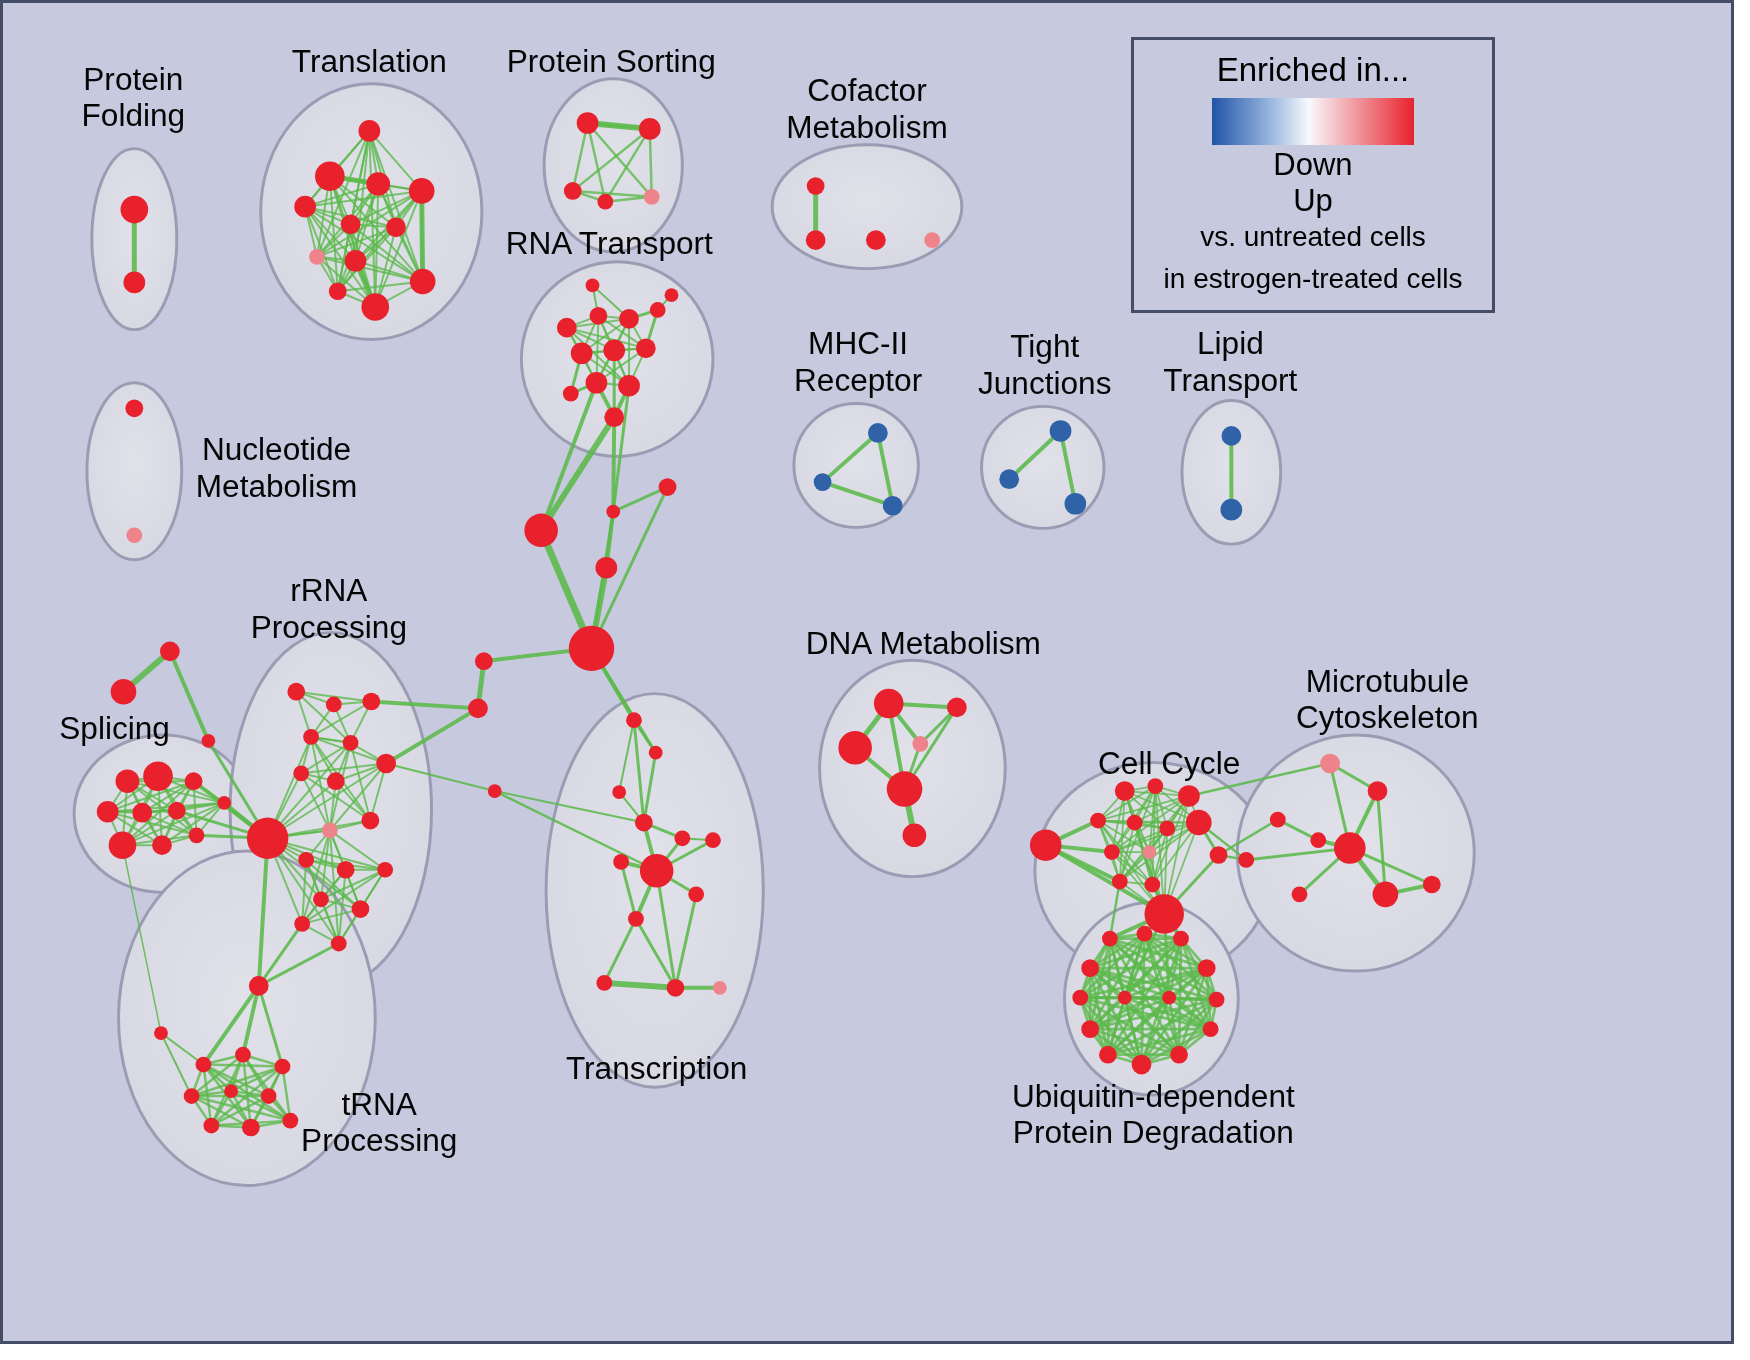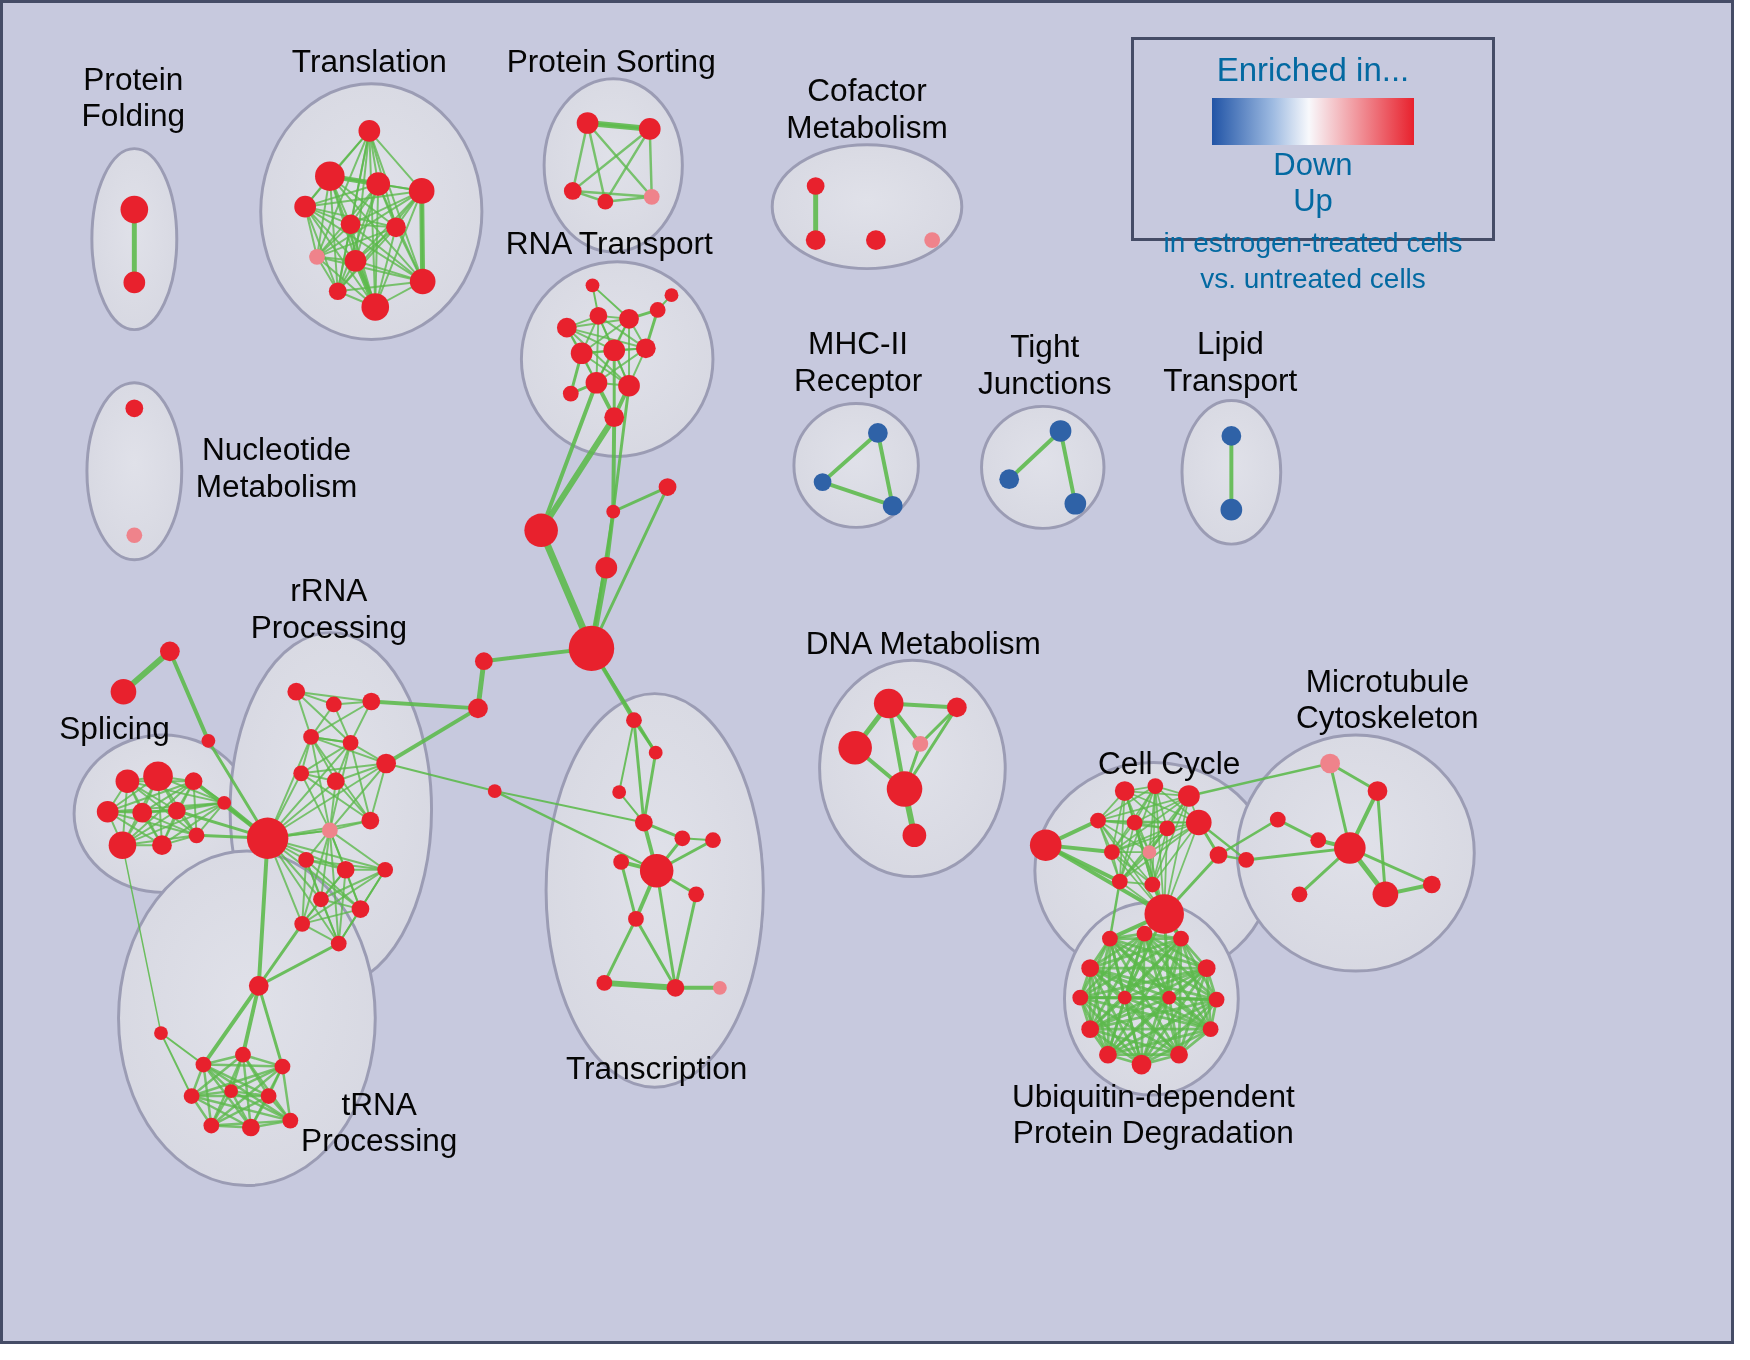--- a/index.html
+++ b/index.html
@@ -26,25 +26,25 @@
     left: 0; top: 0;
     width: 100%;
     height: 100%;
     display: block;
   }
   .legend {
     position: absolute;
     left: 1128px;
     top: 34px;
     width: 364px;
-    height: 204px;
+    height: 276px;
     box-sizing: border-box;
     border: 3px solid #454c66;
     text-align: center;
-    color: #0369a1;
+    color: #000000;
   }
   .legend-title {
     margin-top: 12px;
     font-size: 33px;
     line-height: 1.1;
   }
   .legend-bar {
     width: 202px;
     height: 47px;
     margin: 10px auto 0 auto;
@@ -807,20 +807,20 @@
           <text x="1165" y="1122" text-anchor="middle" fill="#050505"><tspan x="1165" dy="0">Ubiquitin-dependent</tspan><tspan x="1165" dy="37">Protein Degradation</tspan></text>
         </g>
       </svg>
     <div class="legend" id="legend" style="border-color: rgb(69, 76, 102); background: rgb(199, 201, 222);">
       <div class="legend-title">Enriched in...</div>
       <div class="legend-bar" id="legend-bar" style="background: linear-gradient(90deg, rgb(33, 84, 166) 0%, rgb(157, 186, 225) 30%, rgb(248, 249, 252) 48%, rgb(242, 166, 172) 68%, rgb(232, 33, 45) 100%);"></div>
       <div class="legend-ends">
         <span>Down</span>
         <span>Up</span>
       </div>
+      <div class="legend-sub">vs. untreated cells</div>
       <div class="legend-sub first">in estrogen-treated cells</div>
-      <div class="legend-sub">vs. untreated cells</div>
     </div>
   </div>
 </div>
 
 
 
 
 </body></html>

